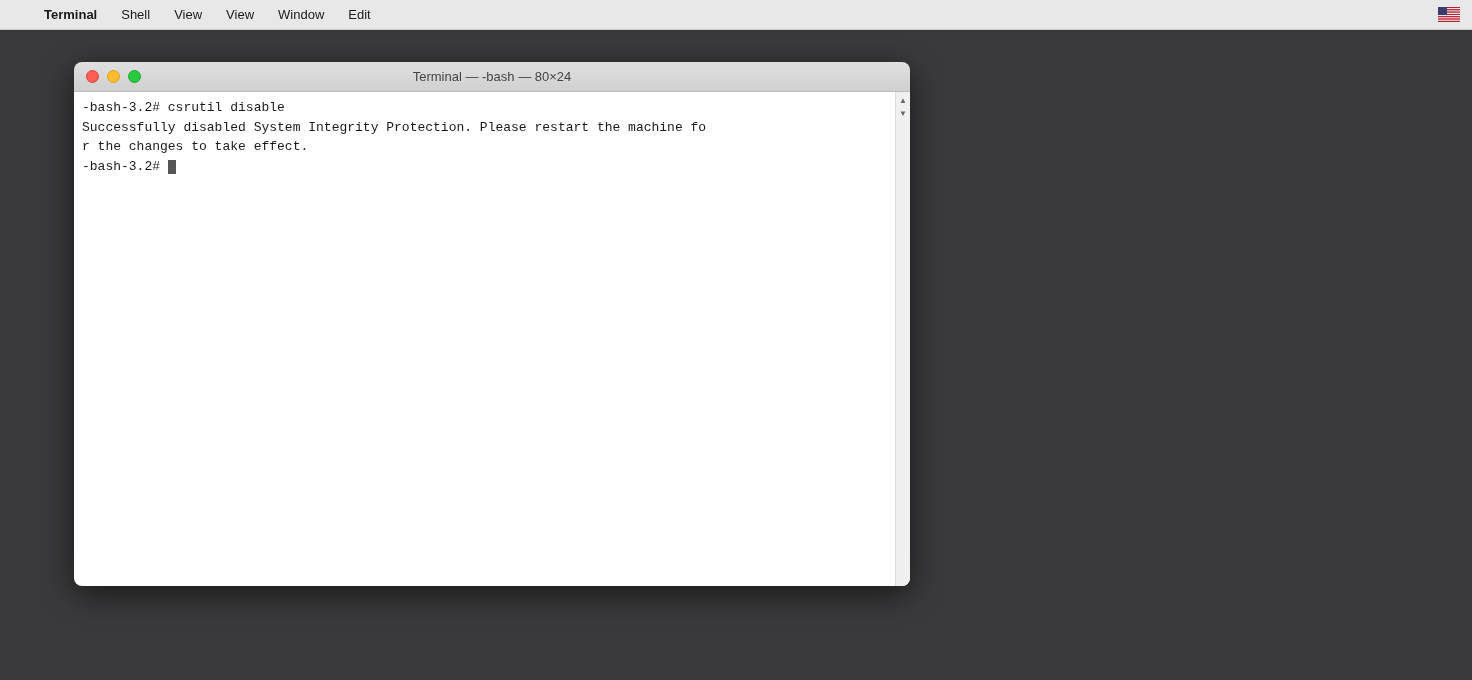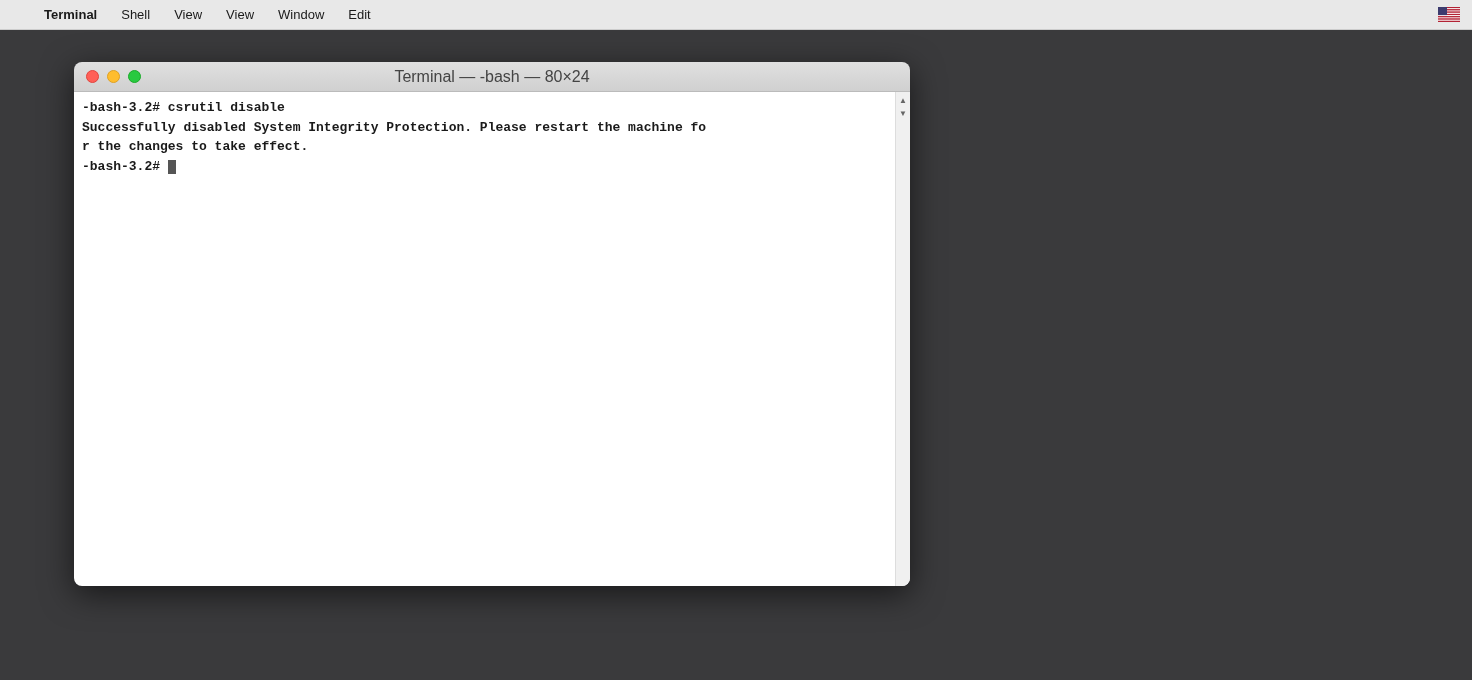--- a/index.html
+++ b/index.html
@@ -87,42 +87,41 @@
       height: 13px;
       border-radius: 50%;
       cursor: pointer;
     }
 
     .btn-close { background-color: #ff5f57; border: 1px solid #e0443e; }
     .btn-minimize { background-color: #ffbd2e; border: 1px solid #dea123; }
     .btn-maximize { background-color: #28c940; border: 1px solid #1aab29; }
 
     .title-text {
-      font-size: 16px;
+      font-size: 13px;
       color: #444;
       font-weight: 500;
     }
 
     
     .terminal-body {
       flex: 1;
       background-color: #ffffff;
       display: flex;
       overflow: hidden;
     }
 
     .terminal-content {
       flex: 1;
       padding: 6px 8px;
       font-family: "Menlo", "Monaco", "Courier New", monospace;
       font-size: 13px;
       color: #1a1a1a;
       line-height: 1.5;
       white-space: pre;
-      font-weight: bold;
     }
 
     .terminal-scrollbar {
       width: 15px;
       background-color: #f0f0f0;
       border-left: 1px solid #ddd;
       display: flex;
       flex-direction: column;
       align-items: center;
       padding: 2px 0;

